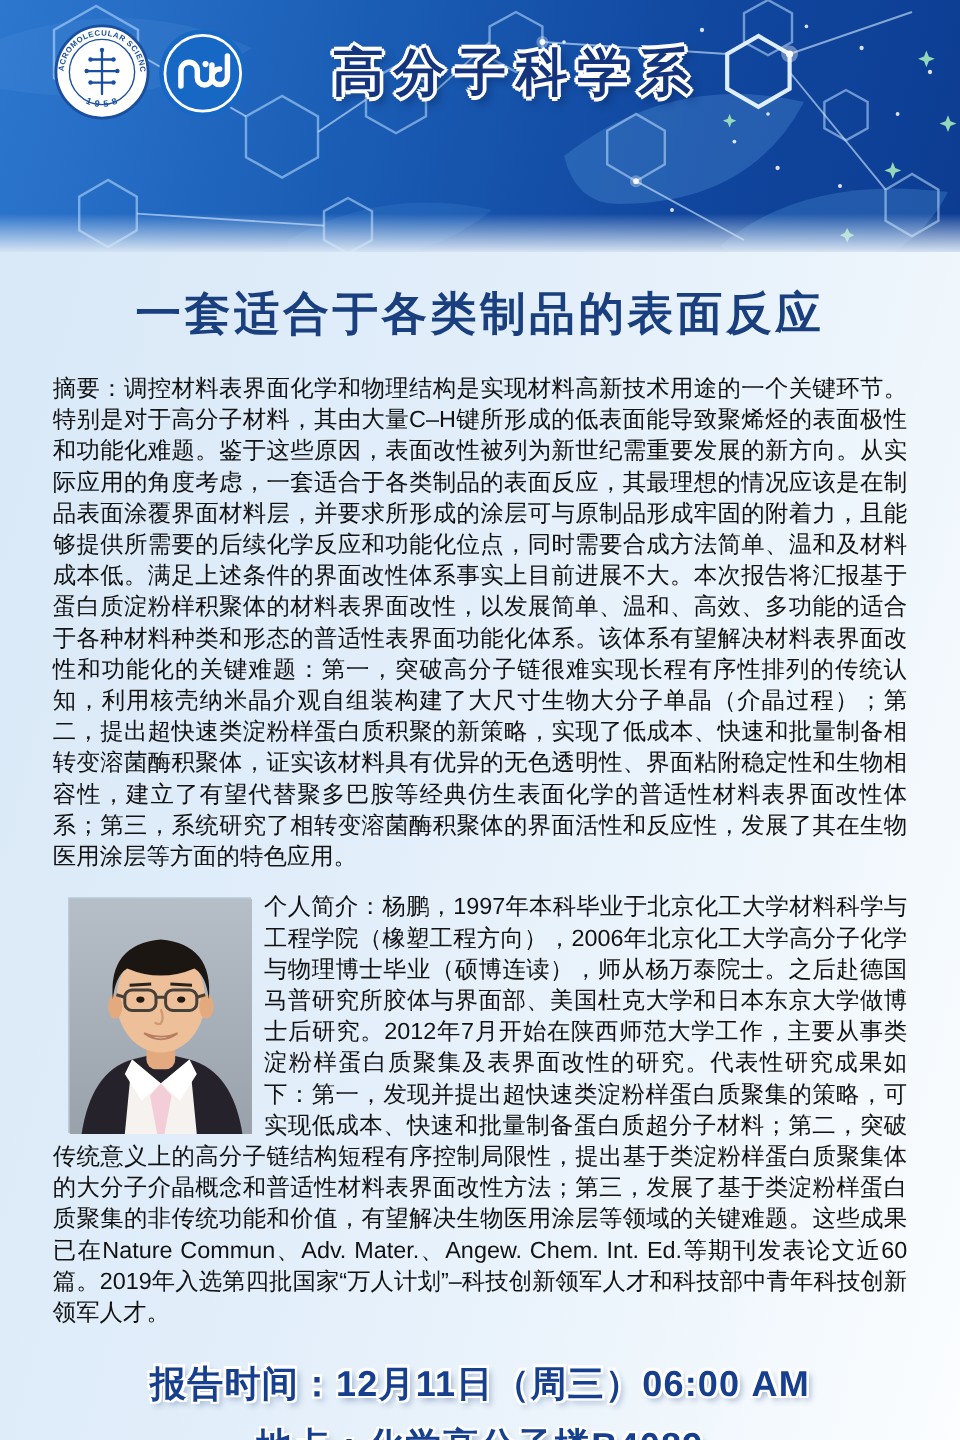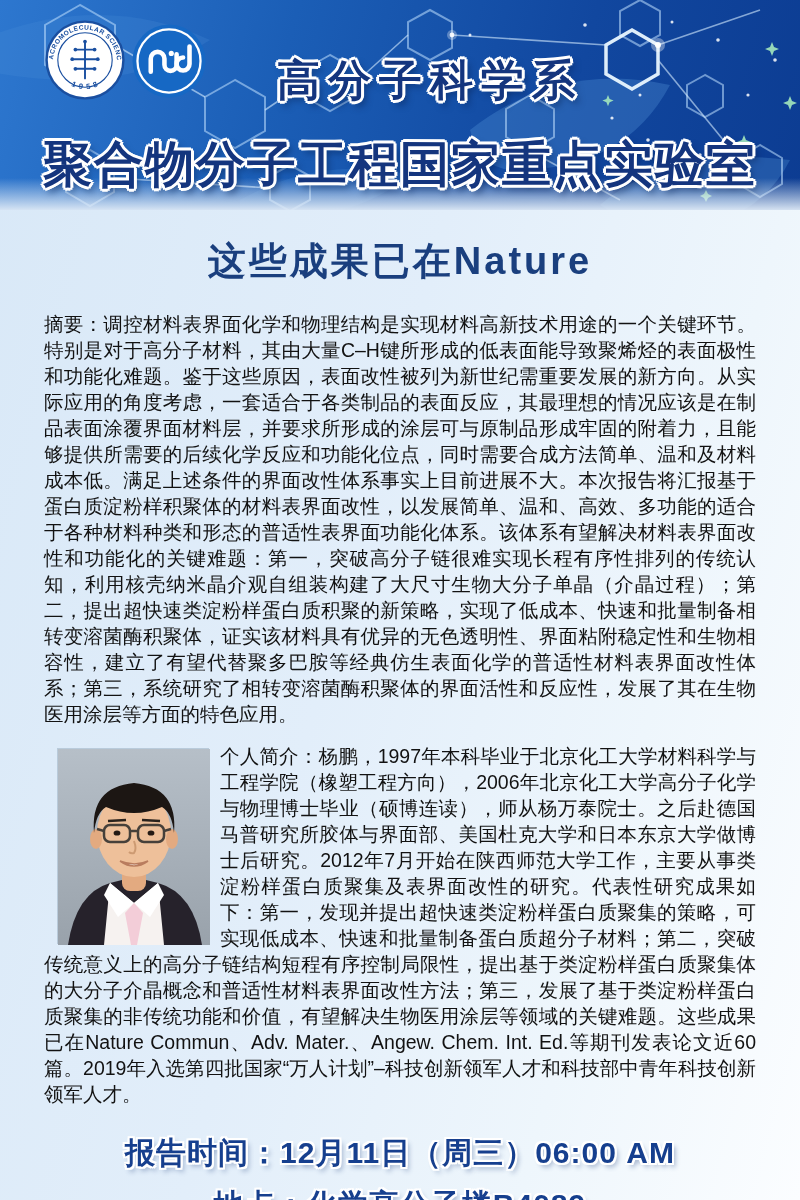--- a/index.html
+++ b/index.html
@@ -12,21 +12,21 @@
   
   .banner {
     position:relative; width:800px; height:210px;
     background:linear-gradient(105deg,#2d77cf 0%, #1b5eb6 35%, #11479f 70%, #0c3c92 100%);
     overflow:hidden;
   }
   .banner-bg { position:absolute; inset:0; }
   .logo { position:absolute; }
   .logo.seal { left:45px; top:20px; width:80px; height:80px; }
   .logo.lab  { left:131px; top:23px; width:76px; height:76px; }
-  .banner-titles { position:relative; text-align:center; padding-top:32px;margin-top:20px; }
+  .banner-titles { position:relative; text-align:center; padding-top:32px; }
   .outline-navy {
     color:#14357e; font-weight:bold;
     text-shadow:
       -2px -2px 0 #fff, 2px -2px 0 #fff, -2px 2px 0 #fff, 2px 2px 0 #fff,
       -3px 0 0 #fff, 3px 0 0 #fff, 0 -3px 0 #fff, 0 3px 0 #fff,
       4px 5px 7px rgba(5,25,70,.55);
   }
   .dept-title { font-size:43px; letter-spacing:8px; padding-left:60px; }
   .lab-title  { font-size:49px; letter-spacing:2px; margin-top:22px; }
   
@@ -178,25 +178,24 @@
         <g stroke="#ffffff" stroke-width="6" fill="none" stroke-linecap="round">
           <path d="M26,64 V47 a9,9 0 0 1 18,0 v8 a8,8 0 0 0 16,0 V41"></path>
           <path d="M77,31 v23 a8.5,8.5 0 1 1 -8.5,-8.5"></path>
         </g>
         <circle cx="53" cy="40" r="3.4" fill="#ffffff"></circle>
       </svg>
     </div>
 
     <div class="banner-titles">
       <div class="dept-title outline-navy">高分子科学系</div>
-      <div class="lab-title outline-navy">聚合物分子工程国家重点实验室</div>
     </div>
   </header>
 
-  <h1 class="seminar-title">这些成果已在Nature</h1>
+  <h1 class="seminar-title">一套适合于各类制品的表面反应</h1>
 
   <p class="abstract body-text"><span class="lbl">摘要：</span><span>调控材料表界面化学和物理结构是实现材料高新技术用途的一个关键环节。特别是对于高分子材料，其由大量C–H键所形成的低表面能导致聚烯烃的表面极性和功能化难题。鉴于这些原因，表面改性被列为新世纪需重要发展的新方向。从实际应用的角度考虑，一套适合于各类制品的表面反应，其最理想的情况应该是在制品表面涂覆界面材料层，并要求所形成的涂层可与原制品形成牢固的附着力，且能够提供所需要的后续化学反应和功能化位点，同时需要合成方法简单、温和及材料成本低。满足上述条件的界面改性体系事实上目前进展不大。本次报告将汇报基于蛋白质淀粉样积聚体的材料表界面改性，以发展简单、温和、高效、多功能的适合于各种材料种类和形态的普适性表界面功能化体系。该体系有望解决材料表界面改性和功能化的关键难题：第一，突破高分子链很难实现长程有序性排列的传统认知，利用核壳纳米晶介观自组装构建了大尺寸生物大分子单晶（介晶过程）；第二，提出超快速类淀粉样蛋白质积聚的新策略，实现了低成本、快速和批量制备相转变溶菌酶积聚体，证实该材料具有优异的无色透明性、界面粘附稳定性和生物相容性，建立了有望代替聚多巴胺等经典仿生表面化学的普适性材料表界面改性体系；第三，系统研究了相转变溶菌酶积聚体的界面活性和反应性，发展了其在生物医用涂层等方面的特色应用。</span></p>
 
   <section class="bio body-text">
     <div class="photo">
       <svg viewBox="0 0 152 196" width="152" height="196" xmlns="http://www.w3.org/2000/svg">
         <defs>
           <linearGradient id="pbg" x1="0" y1="0" x2="0" y2="1">
             <stop offset="0" stop-color="#b6bfc8"></stop>
               <stop offset="1" stop-color="#99a2ab"></stop>

